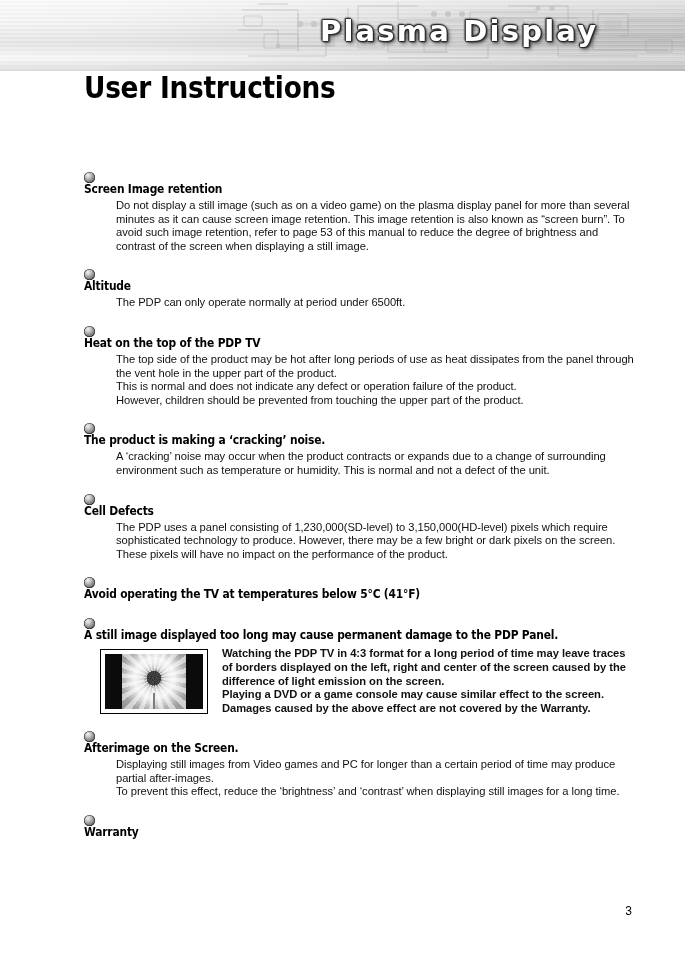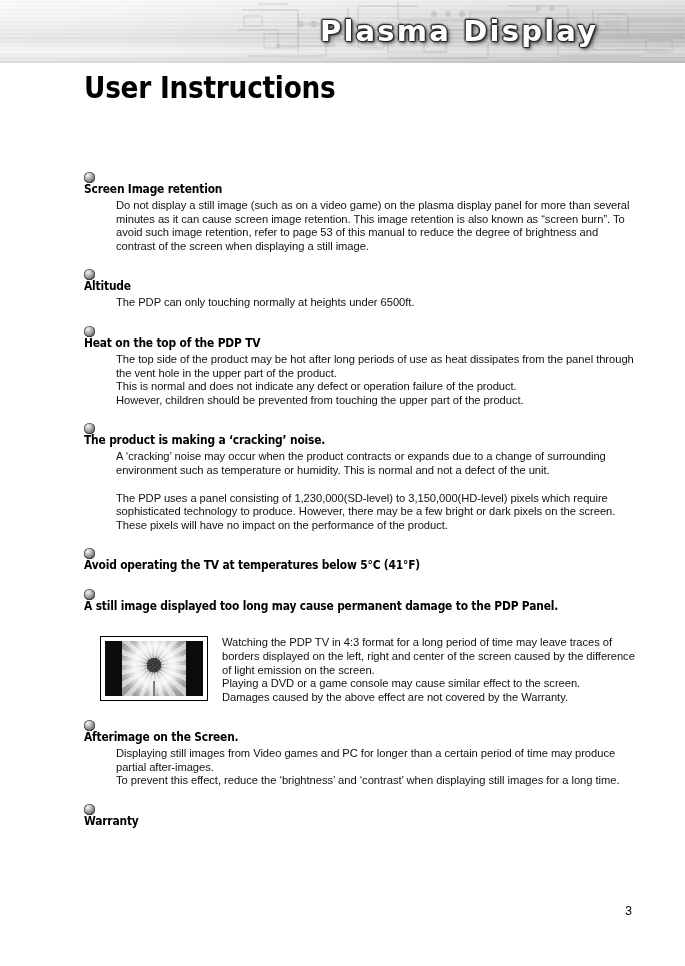--- a/index.html
+++ b/index.html
@@ -14,21 +14,21 @@
     font-family: "Liberation Sans", sans-serif;
     color: #000000;
     overflow: hidden;
   }
 
   
   .banner {
     position: absolute;
     top: 0; left: 0;
     width: 685px;
-    height: 63px;
+    height: 71px;
     overflow: hidden;
     background:
       linear-gradient(to right,
         #f4f4f4 0%, #f0f0f0 18%, #e8e8e8 34%,
         #dcdcdc 52%, #cfcfcf 68%, #c4c4c4 82%, #bdbdbd 100%);
   }
   
   .banner-brush {
     position: absolute;
     inset: 0;
@@ -138,23 +138,24 @@
     font-size: 11.2px;
     line-height: 13.6px;
     letter-spacing: -0.05px;
     color: #111;
   }
   .gap-md { height: 12px; }
 
   
   .illus-block {
     display: flex;
-    align-items: flex-start;
+    align-items: center;
     margin-left: 16px;
-    margin-top: 23px;
+    margin-top: 5px;
+    font-weight: bold;
   }
   .tv-figure {
     flex: 0 0 auto;
     width: 108px;
     height: 65px;
     background: #ffffff;
     border: 1px solid #000;
     padding: 4px;
     box-sizing: border-box;
     margin-right: 14px;
@@ -282,21 +283,21 @@
     </div>
     <div class="body-text">Do not display a still image (such as on a video game) on the plasma display panel for more than several minutes as it can cause screen image retention. This image retention is also known as “screen burn”. To avoid such image retention, refer to page 53 of this manual to reduce the degree of brightness and contrast of the screen when displaying a still image.</div>
   </div>
   <div class="gap-md"></div>
 
   <div class="section">
     <div class="heading-row">
       <span class="bullet"></span>
       <span class="heading-text">Altitude</span>
     </div>
-    <div class="body-text">The PDP can only touching normally at heights under 6500ft.</div>
+    <div class="body-text">The PDP can only operate normally at period under 6500ft.</div>
   </div>
   <div class="gap-md"></div>
 
   <div class="section">
     <div class="heading-row">
       <span class="bullet"></span>
       <span class="heading-text">Heat on the top of the PDP TV</span>
     </div>
     <div class="body-text" style="white-space:pre-line">The top side of the product may be hot after long periods of use as heat dissipates from the panel through the vent hole in the upper part of the product.
 This is normal and does not indicate any defect or operation failure of the product.
@@ -307,20 +308,24 @@
   <div class="section">
     <div class="heading-row">
       <span class="bullet"></span>
       <span class="heading-text">The product is making a ‘cracking’ noise.</span>
     </div>
     <div class="body-text">A ‘cracking’ noise may occur when the product contracts or expands due to a change of surrounding environment such as temperature or humidity. This is normal and not a defect of the unit.</div>
   </div>
   <div class="gap-md"></div>
 
   <div class="section">
+    <div class="heading-row">
+      <span class="bullet"></span>
+      <span class="heading-text">Cell Defects</span>
+    </div>
     <div class="body-text">The PDP uses a panel consisting of 1,230,000(SD-level) to 3,150,000(HD-level) pixels which require sophisticated technology to produce. However, there may be a few bright or dark pixels on the screen. These pixels will have no impact on the performance of the product.</div>
   </div>
   <div class="gap-md"></div>
 
   <div class="section">
     <div class="heading-row">
       <span class="bullet"></span>
       <span class="heading-text">Avoid operating the TV at temperatures below 5°C (41°F)</span>
     </div>
   </div>

